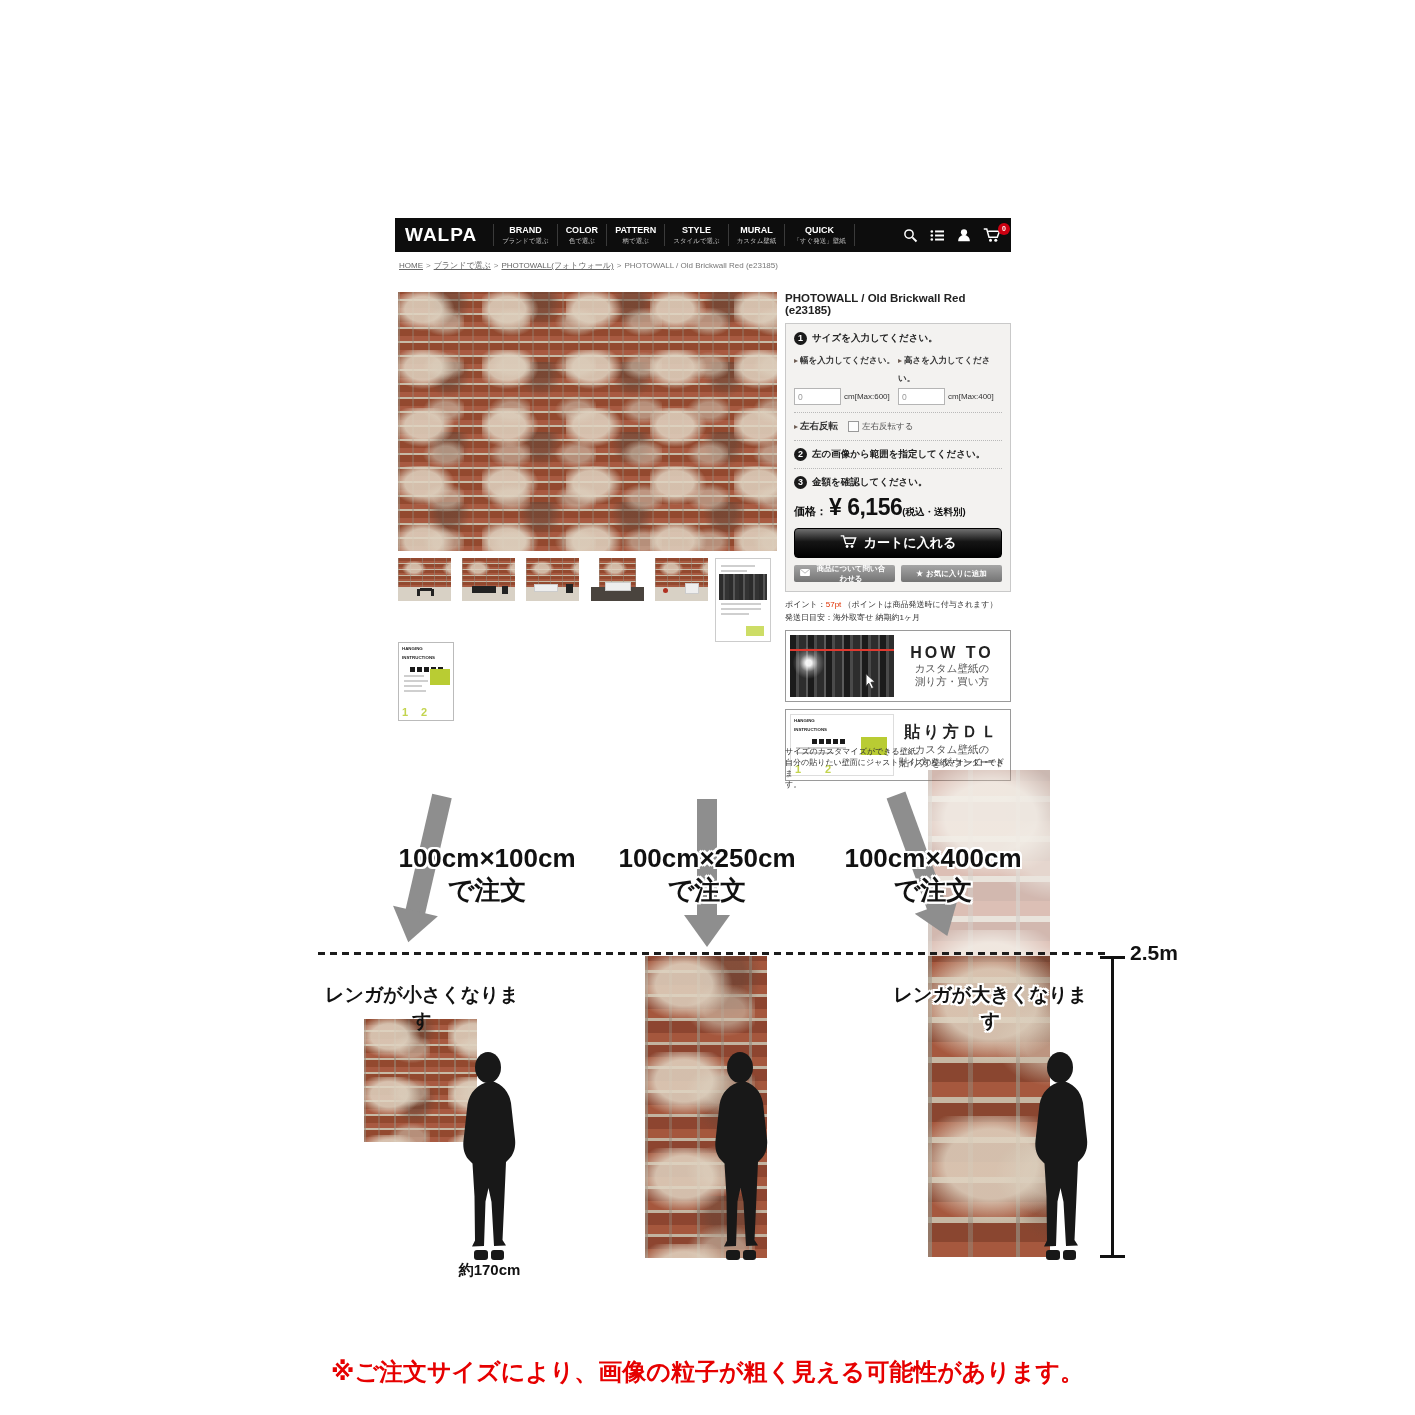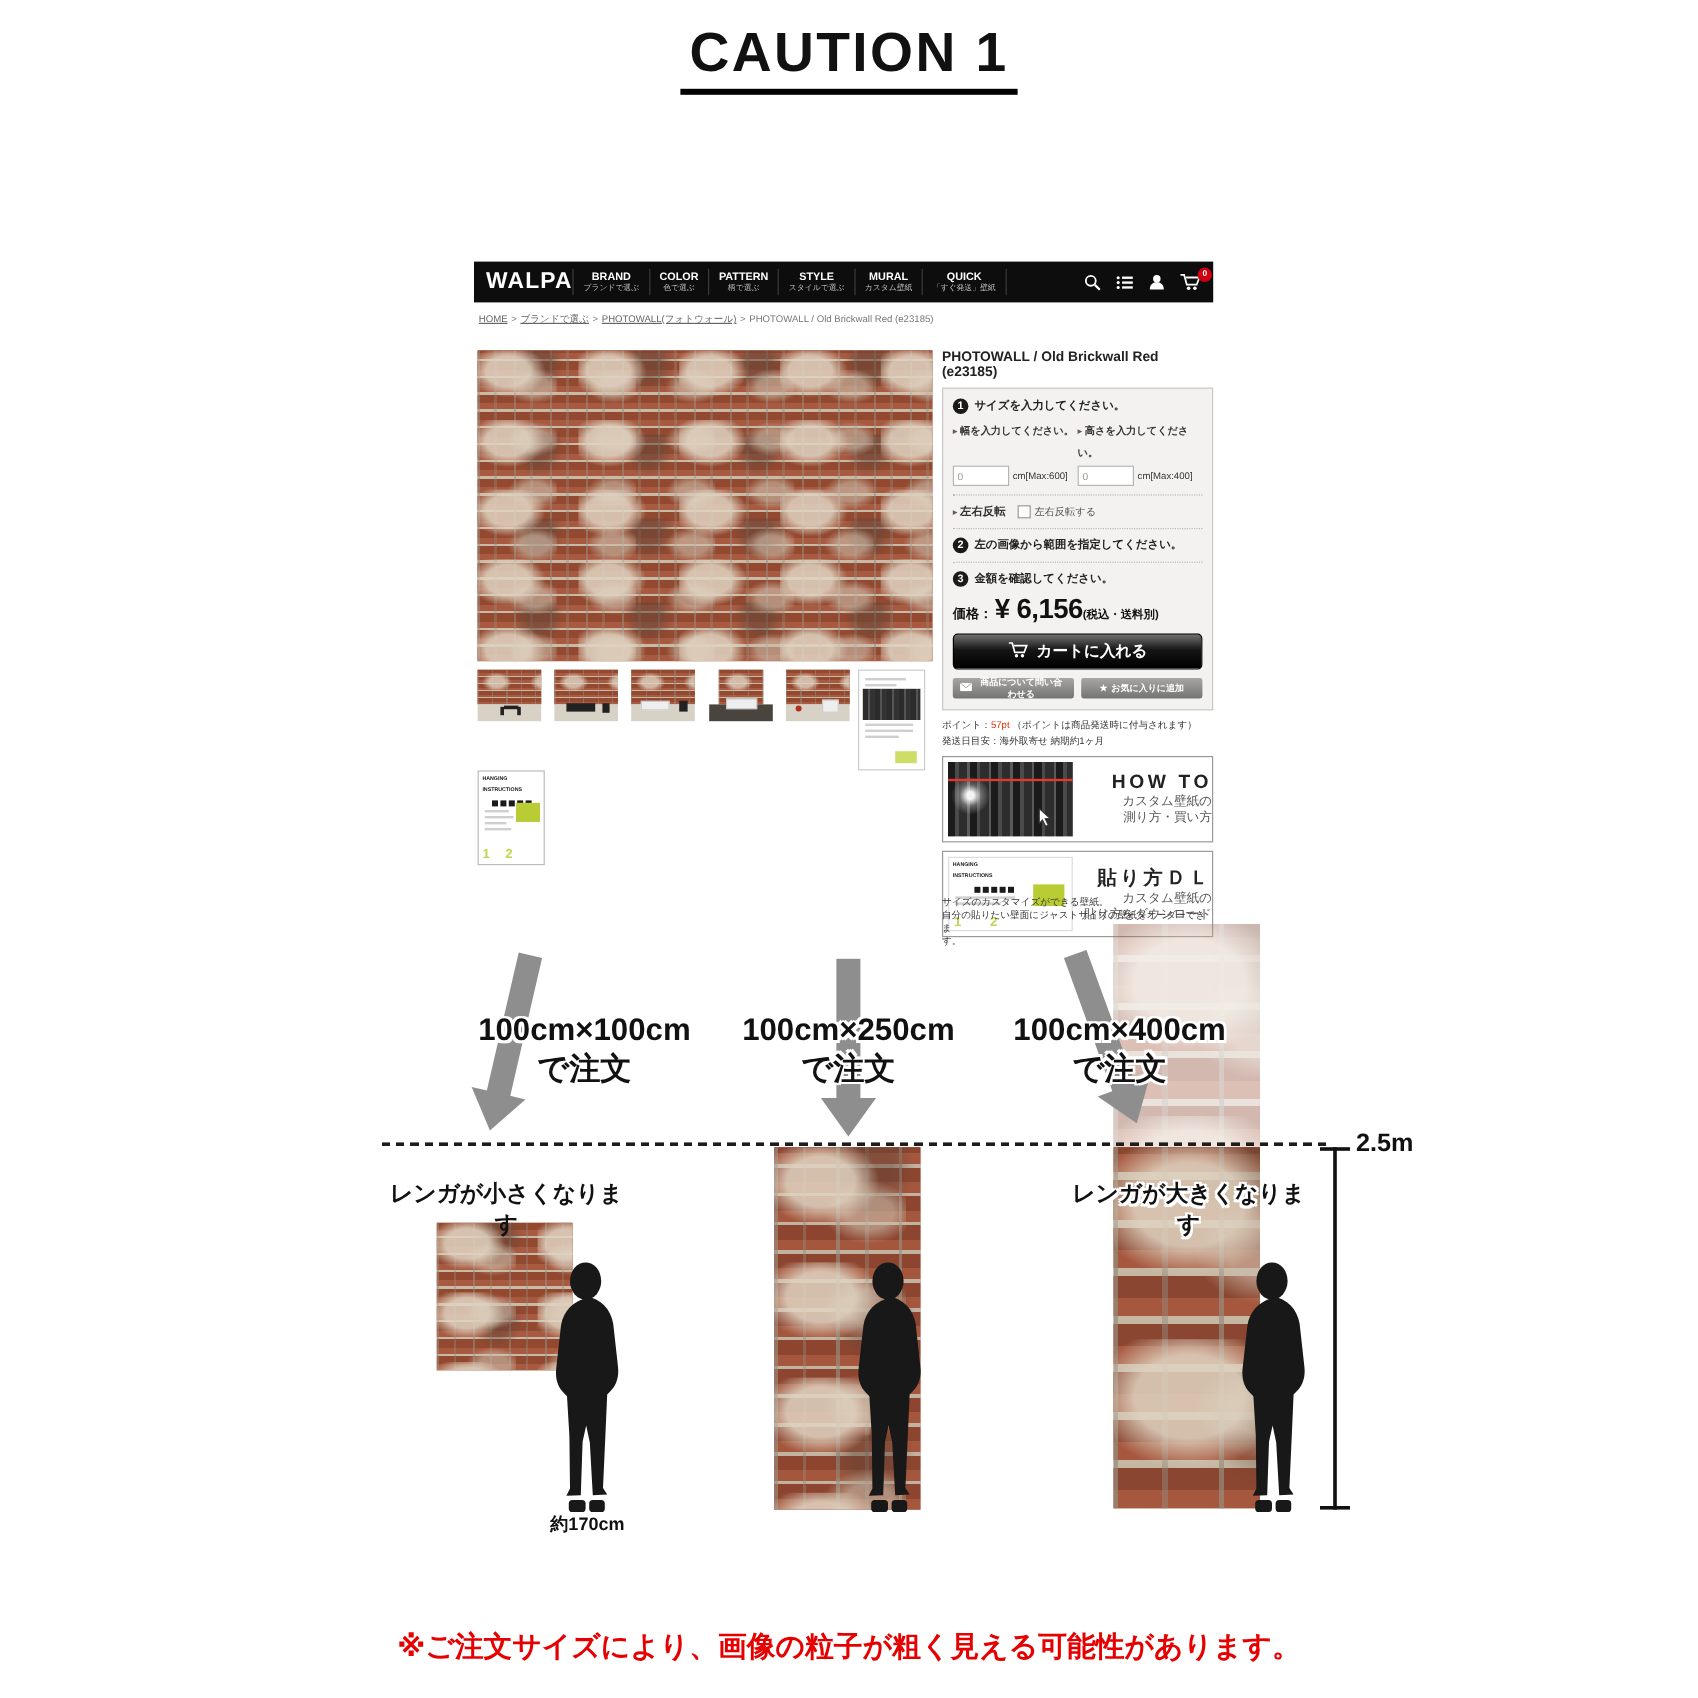--- a/index.html
+++ b/index.html
@@ -46,21 +46,21 @@
     background-image:
       radial-gradient(ellipse at 40% 40%, rgba(224,212,194,.8) 0 20%, transparent 36%),
       repeating-linear-gradient(90deg, rgba(152,142,128,.5) 0 1px, transparent 1px 12px),
       repeating-linear-gradient(0deg, #a85a41 0 2px, #93492f 2px 5px, #c7baa6 5px 6px);
     background-size:40px 26px, auto, auto;}
 
   
   .shop{left:395px;top:218px;width:616px;height:548px;font-family:"Liberation Sans","DejaVu Sans",sans-serif;}
   .navbar{left:0;top:0;width:616px;height:34px;background:#0d0d0d;display:flex;align-items:center;}
   .logo{color:#fff;font-size:19px;font-weight:bold;letter-spacing:1px;margin-left:10px;}
-  .navmenu{display:flex;height:28px;align-items:center;}
+  .navmenu{display:flex;margin-left:16px;height:28px;align-items:center;}
   .navitem{padding:1px 8px;border-left:1px solid #3a3a3a;text-align:center;cursor:pointer;}
   .navitem:last-child{border-right:1px solid #3a3a3a;}
   .nav-en{display:block;color:#fff;font-size:9px;font-weight:bold;line-height:11px;}
   .nav-jp{display:block;color:#c2c2c2;font-size:6.5px;line-height:9px;}
   .navicons{margin-left:auto;margin-right:10px;display:flex;align-items:center;gap:12px;}
   .navicons svg{display:block;}
   .cart-wrap{position:relative;}
   .cart-badge{position:absolute;right:-9px;top:-4px;width:12px;height:12px;border-radius:50%;
         background:#cc0011;color:#fff;font-size:7px;font-weight:bold;text-align:center;line-height:12px;}
   .breadcrumb{left:4px;top:42px;width:610px;font-size:8px;color:#777;}
@@ -102,21 +102,21 @@
   .ptline{margin-top:7px;font-size:8px;color:#333;}
   .pt-red{color:#e03000;}
   .shipline{margin-top:2px;font-size:8px;color:#333;}
   .infobox{margin-top:7px;width:224px;height:70px;border:1px solid #9a9a9a;background:#fff;display:flex;align-items:center;}
   .forest{width:104px;height:62px;margin-left:4px;position:relative;overflow:hidden;
         background:
           radial-gradient(circle at 18% 45%, rgba(255,255,255,.95) 0 3px, rgba(255,255,255,.3) 9px, transparent 16px),
           repeating-linear-gradient(90deg,#1b1b1b 0 6px,#4a4a4a 6px 9px,#2d2d2d 9px 16px,#5a5a5a 16px 18px);}
   .forest::before{content:"";position:absolute;left:0;top:14px;width:100%;height:2px;background:#e03a30;}
   .forest svg{position:absolute;right:18px;bottom:8px;}
-  .infotxt{flex:1;text-align:right;}
+  .infotxt{flex:1;text-align:center;}
   .info-title{font-size:16px;font-weight:bold;letter-spacing:3px;color:#222;}
   .info-line{font-size:10.5px;color:#555;line-height:13px;}
   .minidoc{width:104px;height:62px;margin-left:4px;background:#fff;border:1px solid #ddd;position:relative;overflow:hidden;padding:3px;box-sizing:border-box;}
   .micro{font-size:8px;font-weight:bold;color:#222;transform:scale(.55);transform-origin:0 0;white-space:nowrap;line-height:9px;}
   .sqrow{display:flex;gap:2px;margin:3px 0 0 18px;}
   .sqrow i{width:5px;height:5px;background:#1a1a1a;}
   .greenblock{position:absolute;right:6px;top:22px;width:26px;height:18px;background:#b9cc33;}
   .greenblock2{position:absolute;right:6px;bottom:5px;width:18px;height:10px;background:#cddd66;}
   .barline{height:2px;background:#cfcfcf;margin:3px 0 0 2px;}
   .docnum{position:absolute;bottom:0px;font-size:11px;font-weight:bold;color:#c3d44e;line-height:11px;}
@@ -154,23 +154,20 @@
 
   
   .note{left:0;width:100%;text-align:center;font-size:24px;font-weight:bold;color:#e60000;}
   .note .u{border-bottom:2px solid #e60000;padding-bottom:1px;}
 </style>
 </head>
 <body>
 
 <div class="page">
 
-  <div class="abs caution-title">
-    <span>CAUTION 1</span>
-  </div>
 
   <div class="abs shop">
 
     <div class="abs navbar">
       <div class="logo">WALPA</div>
       <div class="navmenu">
         <div class="navitem">
           <span class="nav-en">BRAND</span>
           <span class="nav-jp">ブランドで選ぶ</span>
         </div>

